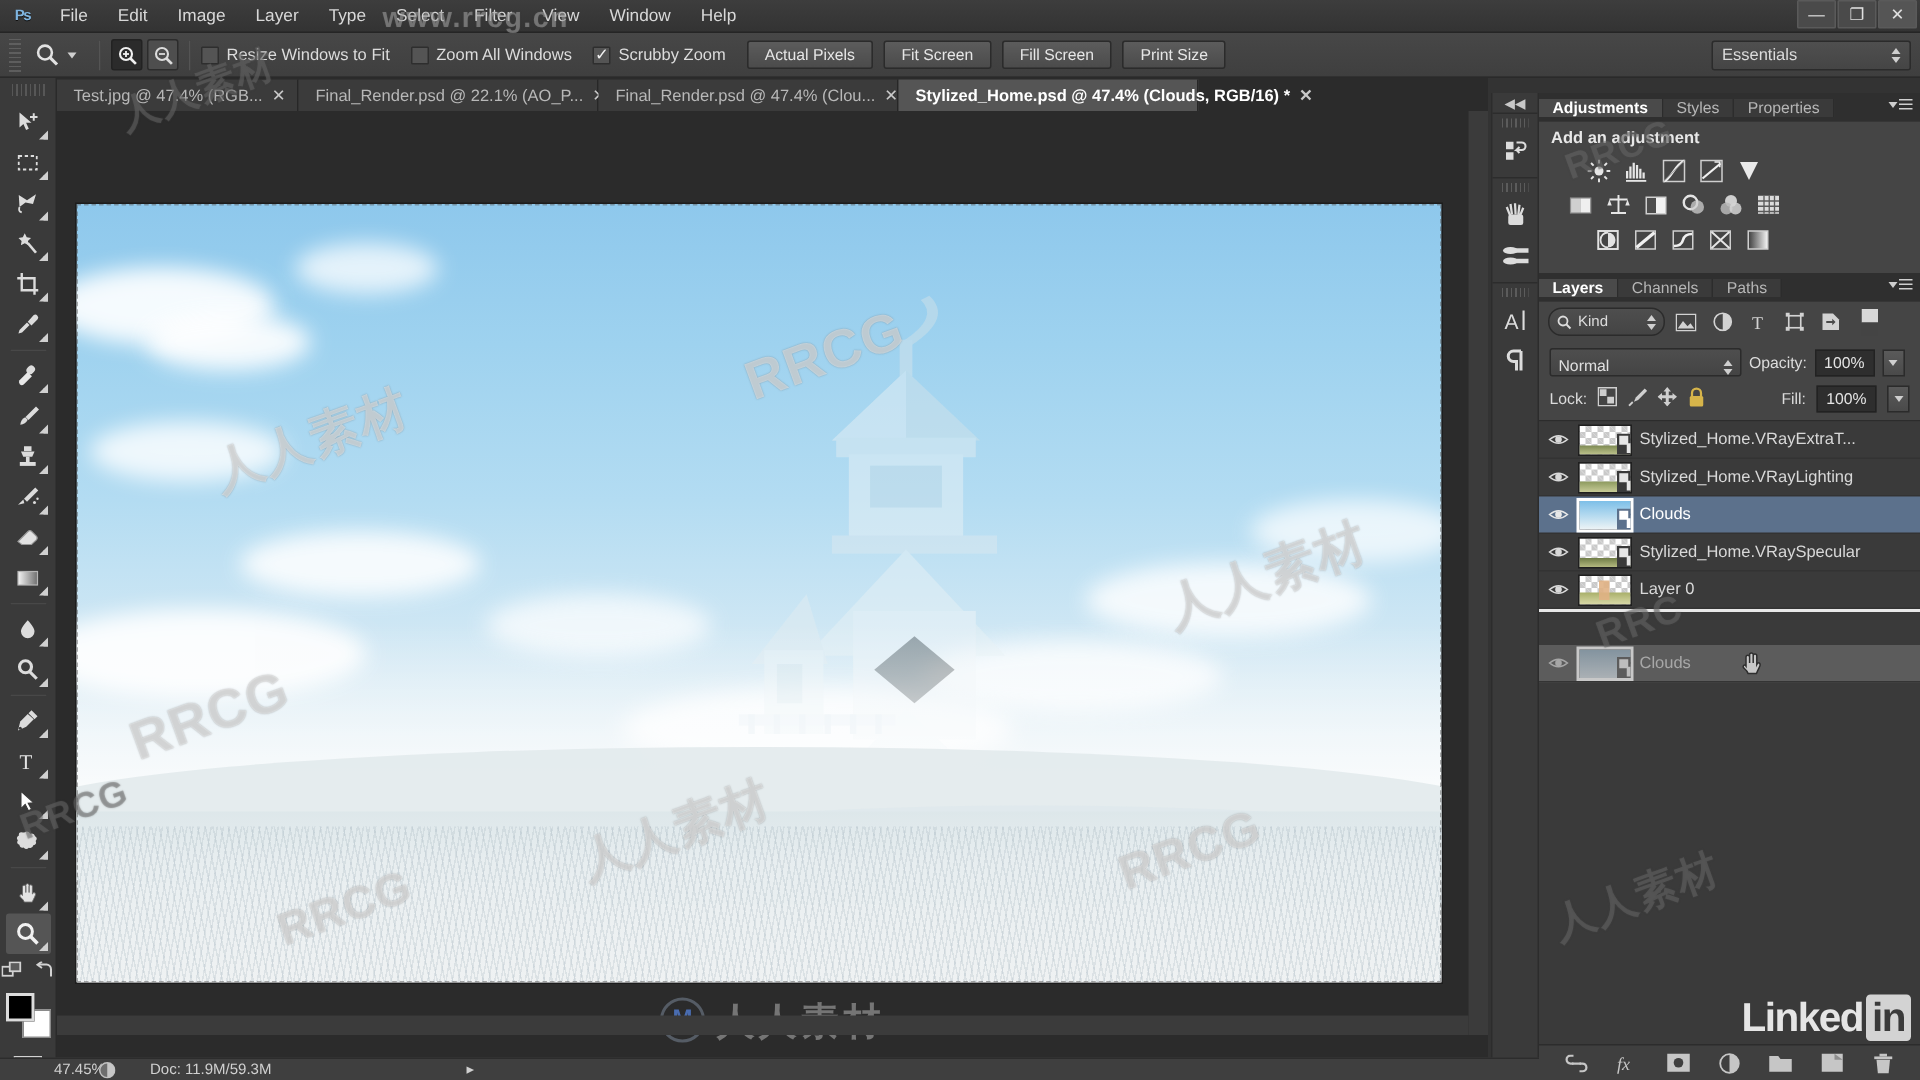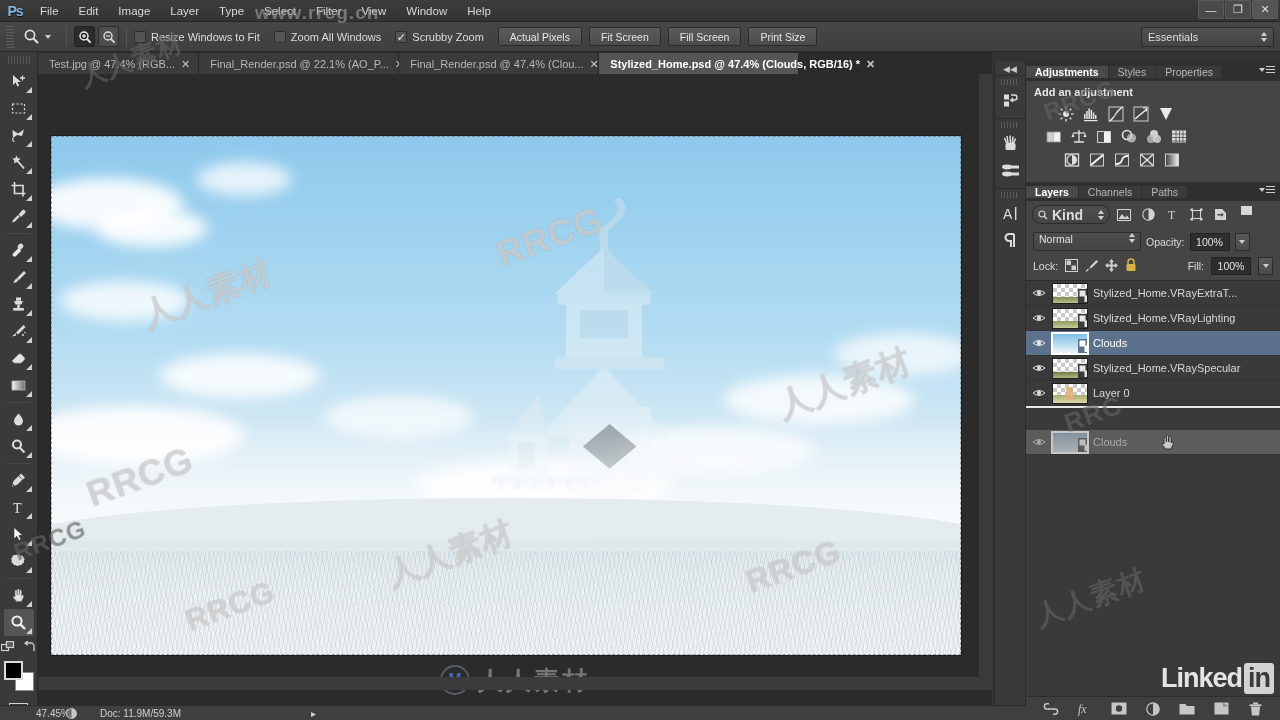--- a/index.html
+++ b/index.html
@@ -16,21 +16,21 @@
 
   
   .titlebar {
     position:absolute; left:0; top:0; width:1280px; height:22px;
     background:linear-gradient(#3d3d3d,#333333);
     border-bottom:1px solid #252525;
     display:flex; align-items:center;
   }
   .ps-logo {
     width:30px; height:22px; display:flex; align-items:center; justify-content:center;
-    color:#7fb5e0; font-weight:bold; font-size:14px; letter-spacing:-1px;
+    color:#7fb5e0; font-weight:bold; font-size:10px; letter-spacing:-1px;
     text-shadow:0 1px 0 #111;
     text-align:right;
   }
   .menu { display:flex; align-items:center; height:22px; }
   .menu-item {
     padding:0 10px; height:22px; line-height:22px; font-size:11.5px; color:#d8d8d8;
     cursor:default; white-space:nowrap;
   }
   .win-btns { position:absolute; right:2px; top:0; display:flex; height:21px; }
   .win-btn {
@@ -184,25 +184,25 @@
   .pmenu .lines i{display:block;width:9px;height:1px;background:#cfcfcf;}
 
   .adj-body{background:#454545;padding:5px 8px 8px;}
   .adj-title{font-size:11px;font-weight:bold;color:#e8e8e8;margin-bottom:7px;}
   .adj-row{display:flex;gap:5px;margin-bottom:6px;padding-left:22px;}
   .adj-ico{width:20px;height:17px;display:flex;align-items:center;justify-content:center;}
 
   .layers-panel{background:#3a3a3a;}
   .filter-row{display:flex;align-items:center;gap:4px;padding:4px 6px;background:#454545;}
   .kind-sel{width:78px;height:19px;background:linear-gradient(#4e4e4e,#444);border:1px solid #2b2b2b;border-radius:9px;
-    display:flex;align-items:center;gap:4px;padding:0 5px;font-size:14px;color:#dcdcdc;font-weight:bold;}
+    display:flex;align-items:center;gap:4px;padding:0 5px;font-size:10px;color:#dcdcdc;}
   .fico{width:20px;height:19px;display:flex;align-items:center;justify-content:center;}
   .mode-row{display:flex;align-items:center;gap:5px;padding:4px 7px 3px;background:#454545;}
-  .blend-sel{width:108px;height:19px;background:linear-gradient(#4e4e4e,#444);border:1px solid #2b2b2b;border-radius:2px;
-    display:flex;align-items:flex-start;padding:0 5px;font-size:10.5px;color:#e0e0e0;}
+  .blend-sel{width:128px;height:19px;background:linear-gradient(#4e4e4e,#444);border:1px solid #2b2b2b;border-radius:2px;
+    display:flex;align-items:flex-end;padding:0 5px;font-size:10.5px;color:#e0e0e0;}
   .lbl{font-size:10.5px;color:#dcdcdc;white-space:nowrap;}
   .numbox{width:40px;height:18px;background:#2e2e2e;border:1px solid #222;display:flex;align-items:center;justify-content:center;
     font-size:10.5px;color:#e4e4e4;}
   .numdrop{width:15px;height:18px;background:linear-gradient(#5a5a5a,#4a4a4a);border:1px solid #2b2b2b;
     display:flex;align-items:center;justify-content:center;}
   .lock-row{display:flex;align-items:center;gap:7px;padding:3px 7px 5px;background:#454545;border-bottom:1px solid #2c2c2c;}
 
   .layer-list{background:#3a3a3a;}
   .layer{height:25px;display:flex;align-items:center;border-bottom:1px solid #333333;position:relative;}
   .layer.sel{background:#5c718c;}

